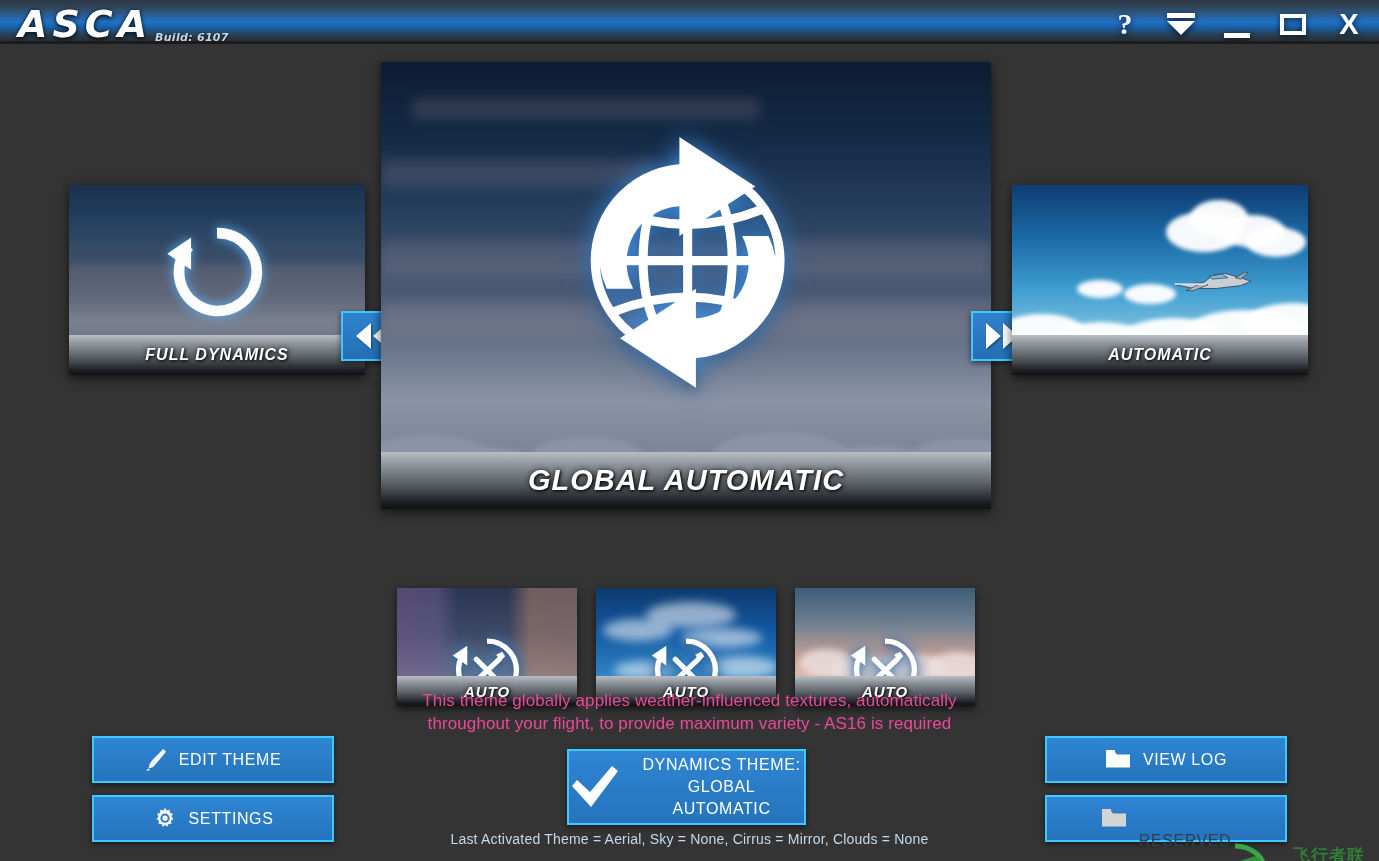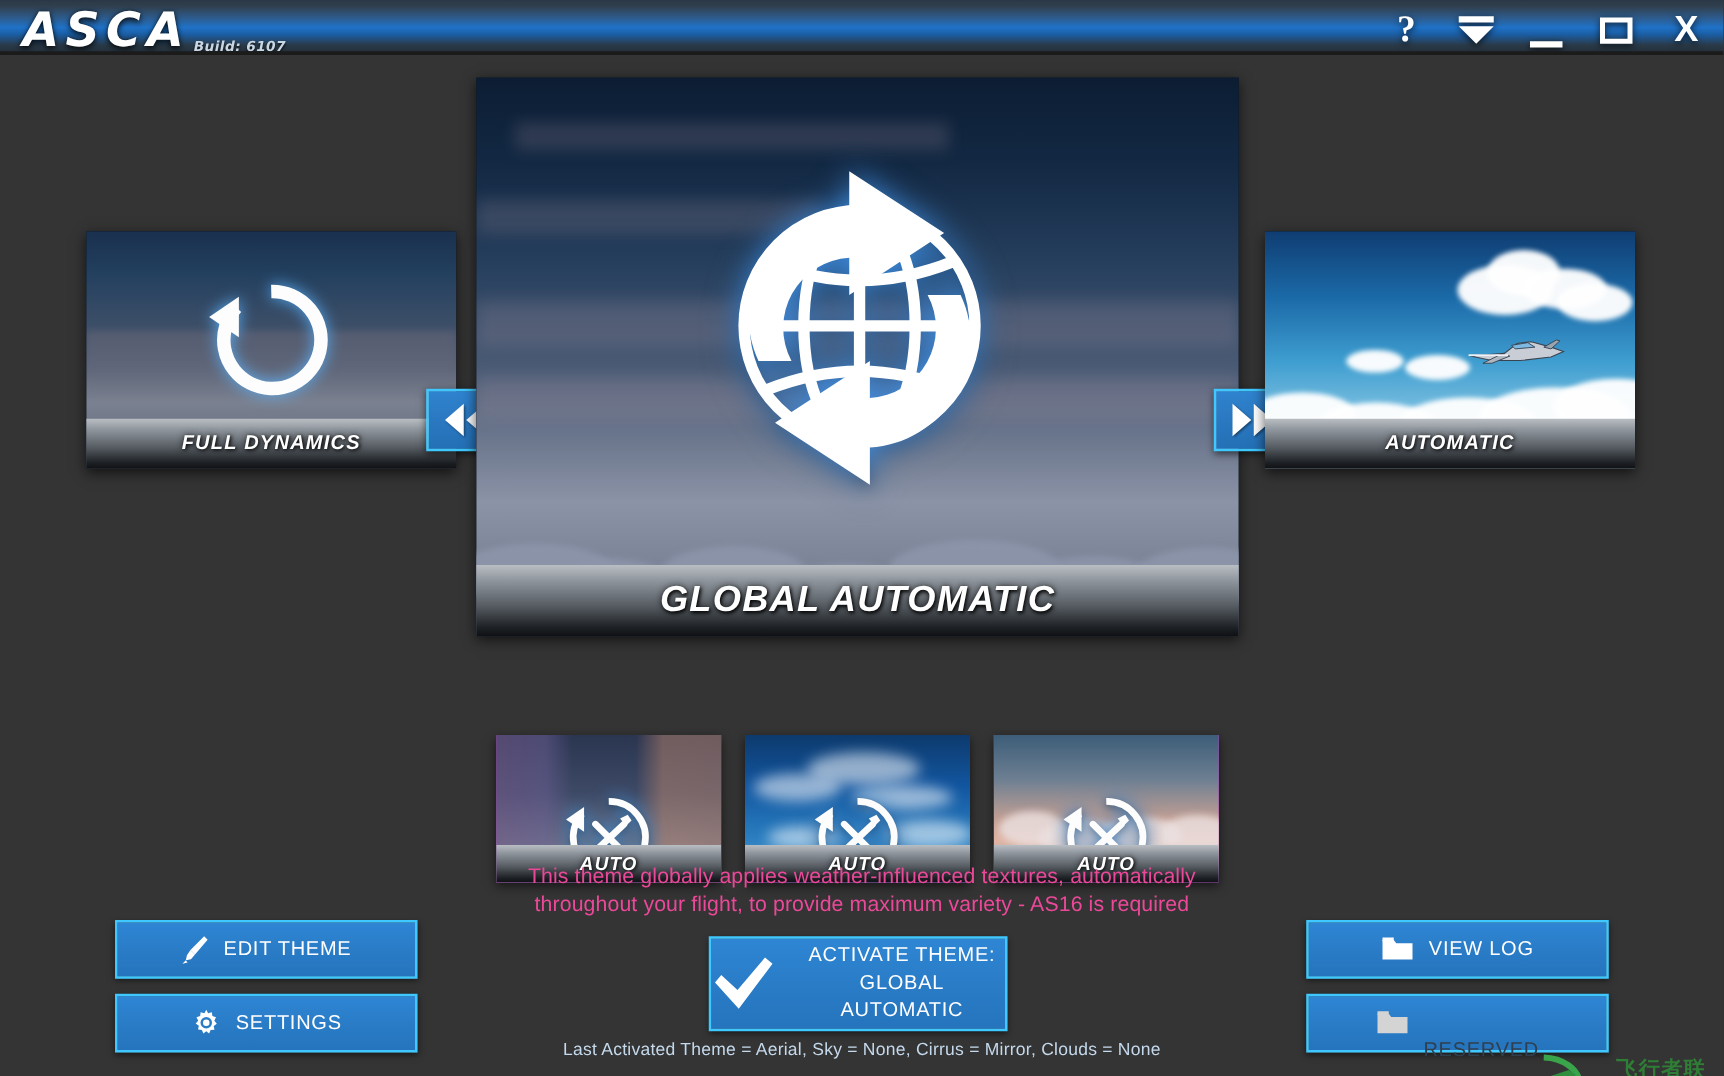--- a/index.html
+++ b/index.html
@@ -567,21 +567,21 @@
       <span class="btn-label">EDIT THEME</span>
     </div>
 
     <div class="btn" id="btn-activate">
       <span class="icon-box">
         <svg class="ic-check" viewBox="0 0 52 46">
           <path d="M3 22 L8 16 L21 28 L43 2 L49 7 L22 43 Z" fill="#ffffff"></path>
         </svg>
       </span>
       <span class="btn-label">
-        <span>ACTIVATE THEME:</span>
+        <span>DYNAMICS THEME:</span>
         <span>GLOBAL AUTOMATIC</span>
       </span>
     </div>
 
     <div class="btn" id="btn-view-log">
       <span class="icon-box">
         <svg class="ic-folder" viewBox="0 0 26 21">
           <path d="M1 3 h9 l2 2.5 h13 v13 h-24 z" fill="#ffffff"></path>
           <rect x="1" y="1" width="9" height="3" fill="#ffffff"></rect>
         </svg>

